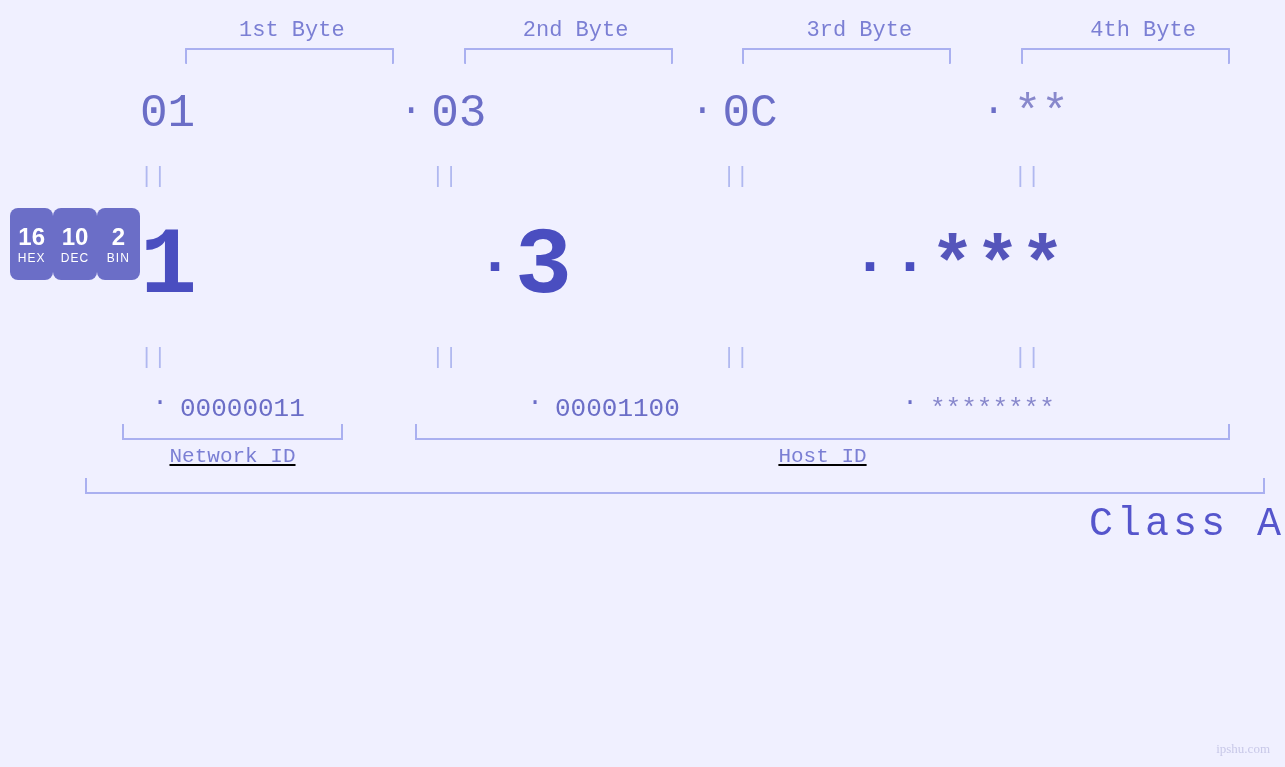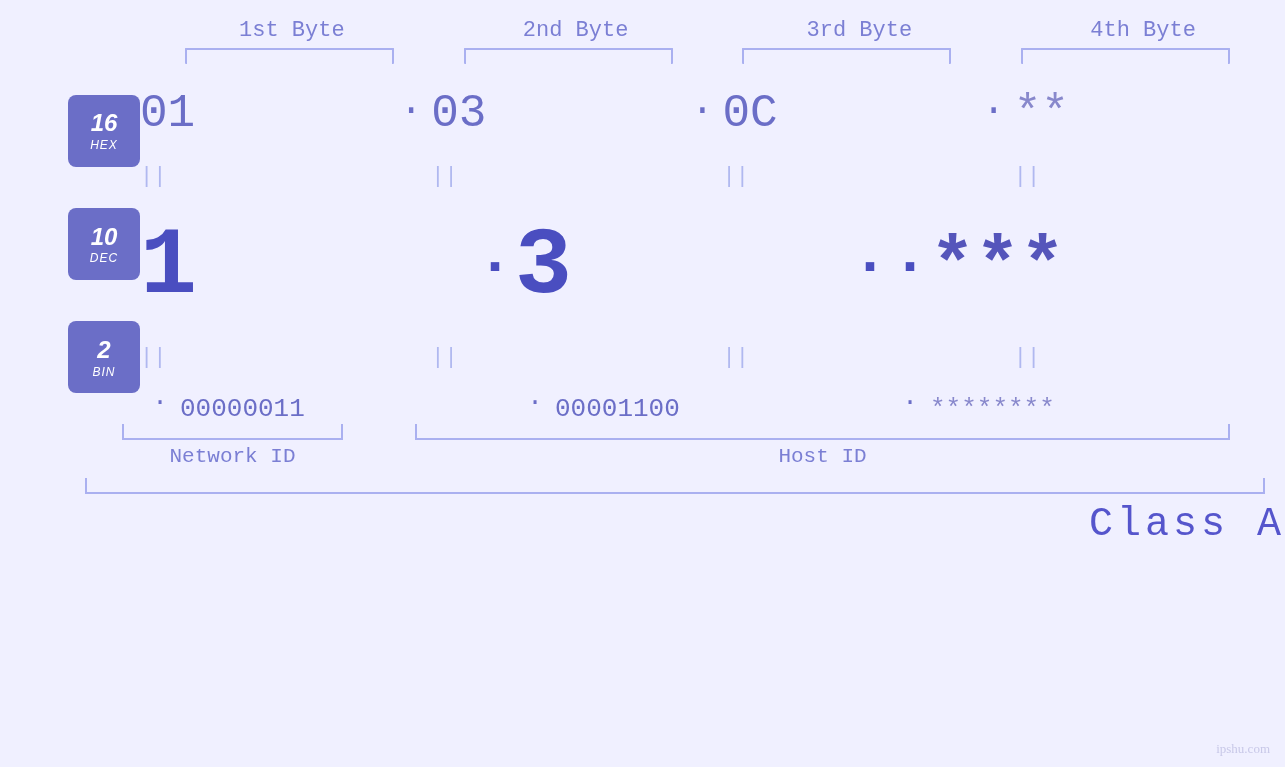--- a/index.html
+++ b/index.html
@@ -61,25 +61,24 @@
       display: flex;
       align-items: stretch;
       padding-left: 10px;
       padding-right: 20px;
       flex: 1;
     }
 
     .badges-col {
       width: 130px;
       display: flex;
-      flex-direction: column;
-      align-items: flex-end;
+      flex-direction: row;
+      align-items: center;
       justify-content: space-around;
       padding: 10px 0;
-      font-style: italic;
     }
 
     .badge-box {
       width: 72px;
       height: 72px;
       background-color: #6b6ec7;
       border-radius: 8px;
       display: flex;
       flex-direction: column;
       align-items: center;
@@ -122,20 +121,21 @@
     .dsep {
       width: 40px;
       display: flex;
       align-items: center;
       justify-content: center;
     }
 
     .bottom-area {
       padding-left: 85px;
       padding-right: 20px;
+      text-decoration: underline;
     }
 
     .bot-brackets {
       display: flex;
     }
 
     .bot-labels {
       display: flex;
       margin-top: 5px;
       margin-bottom: 10px;

